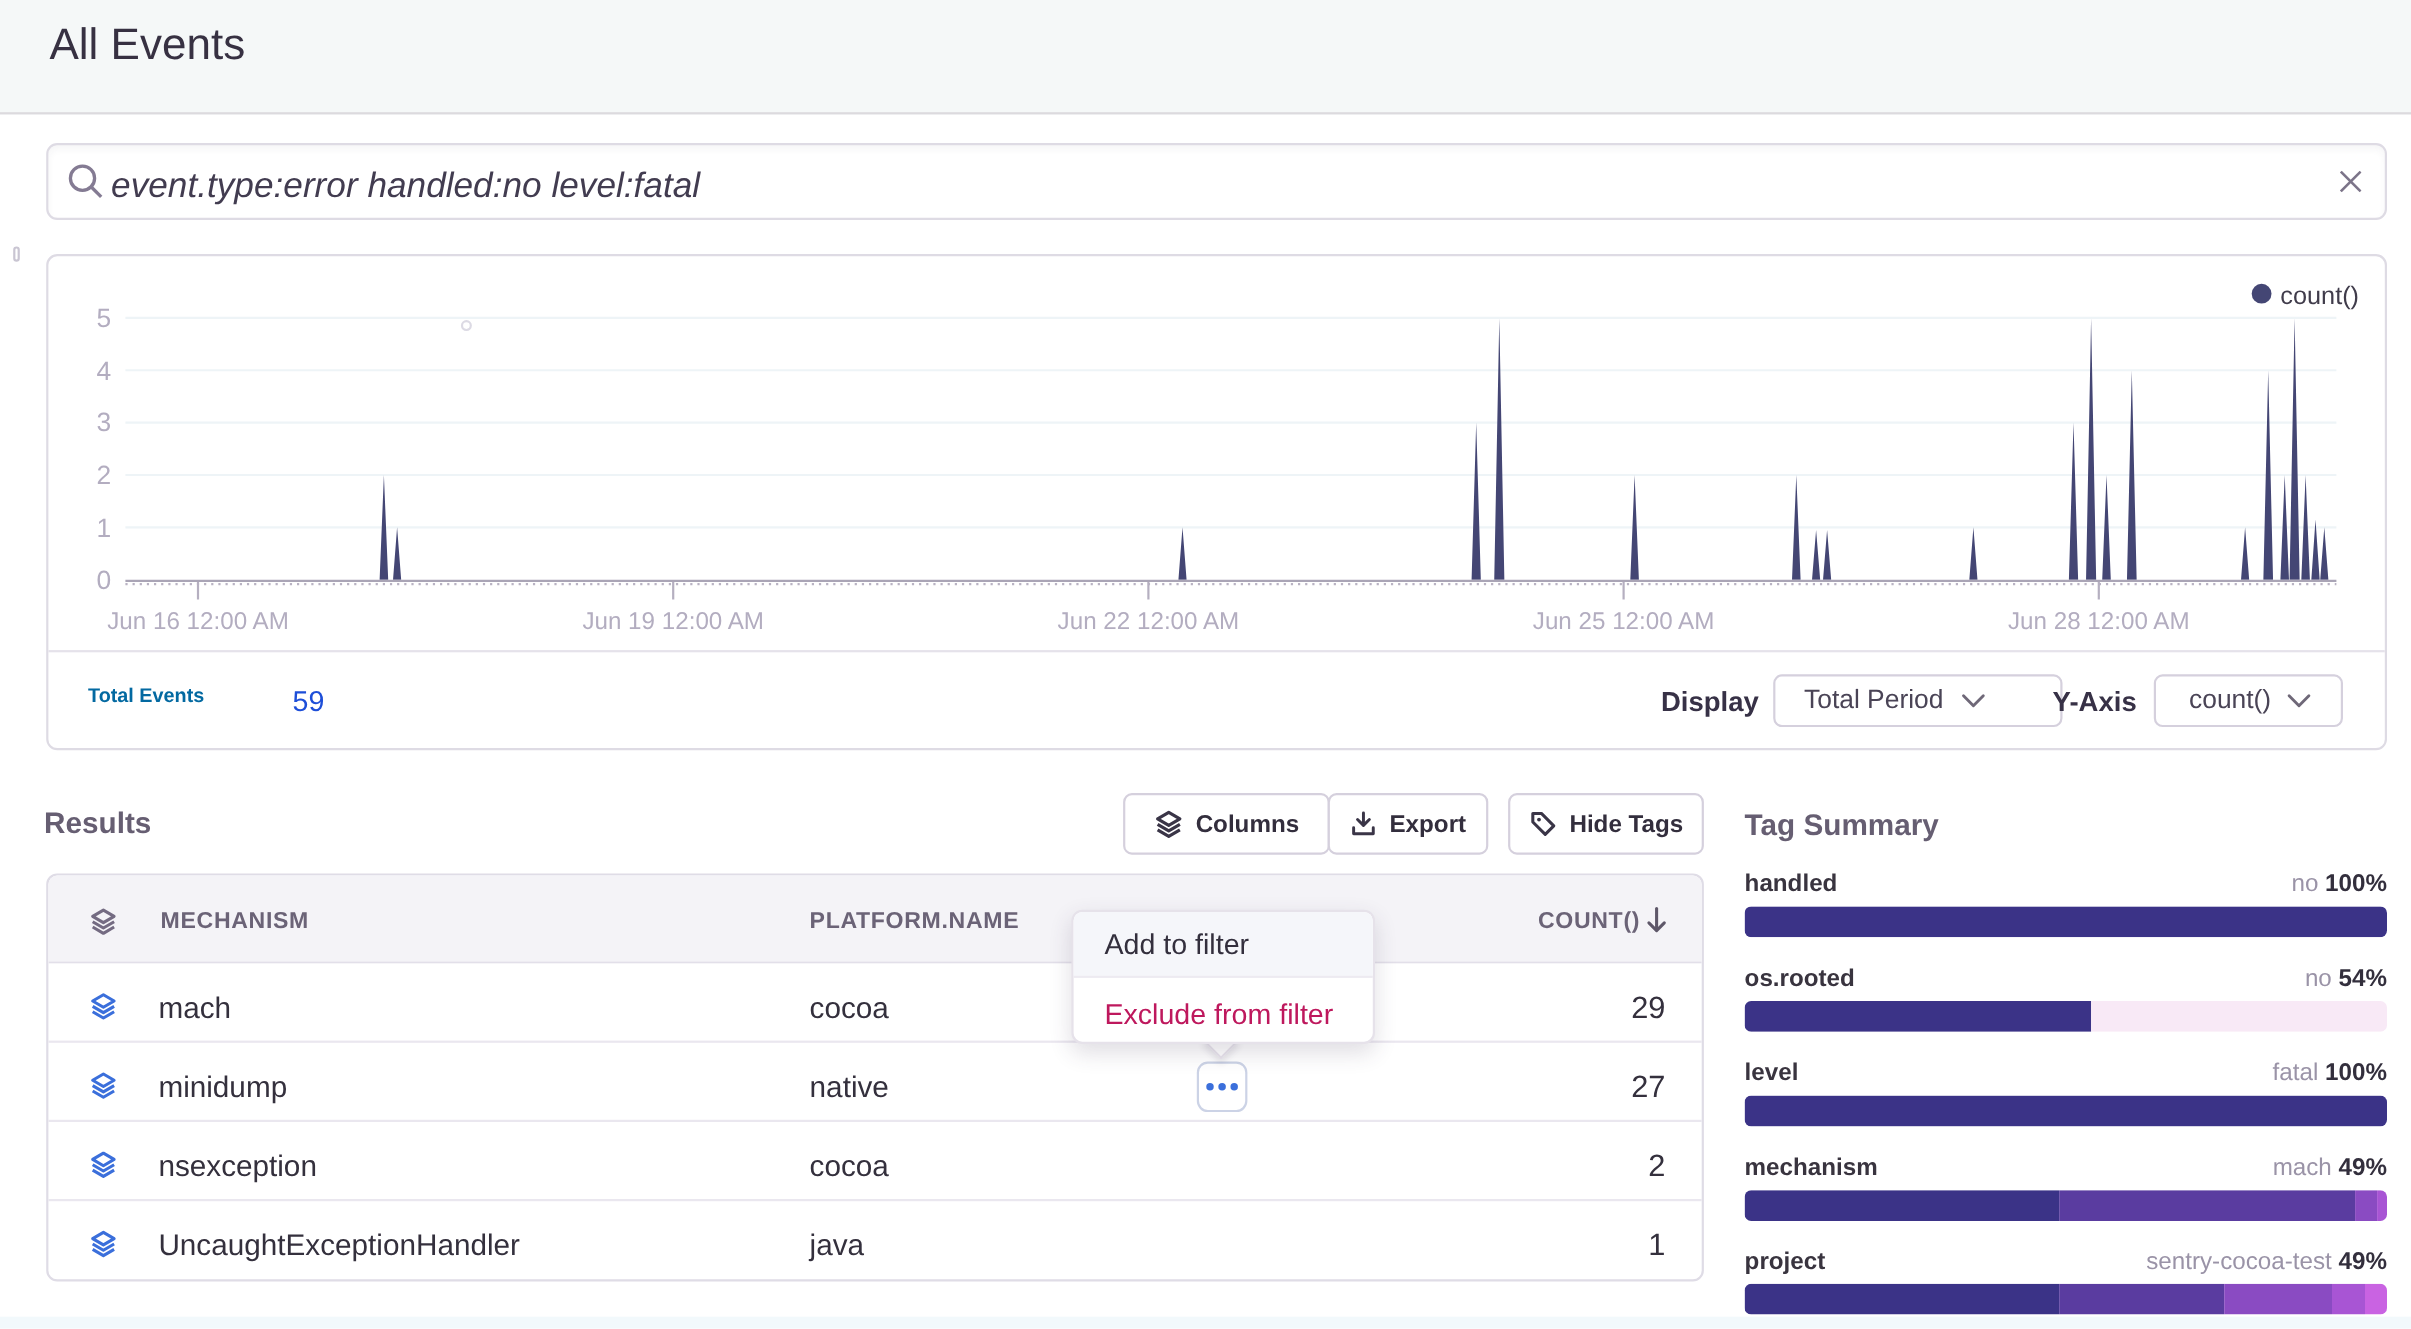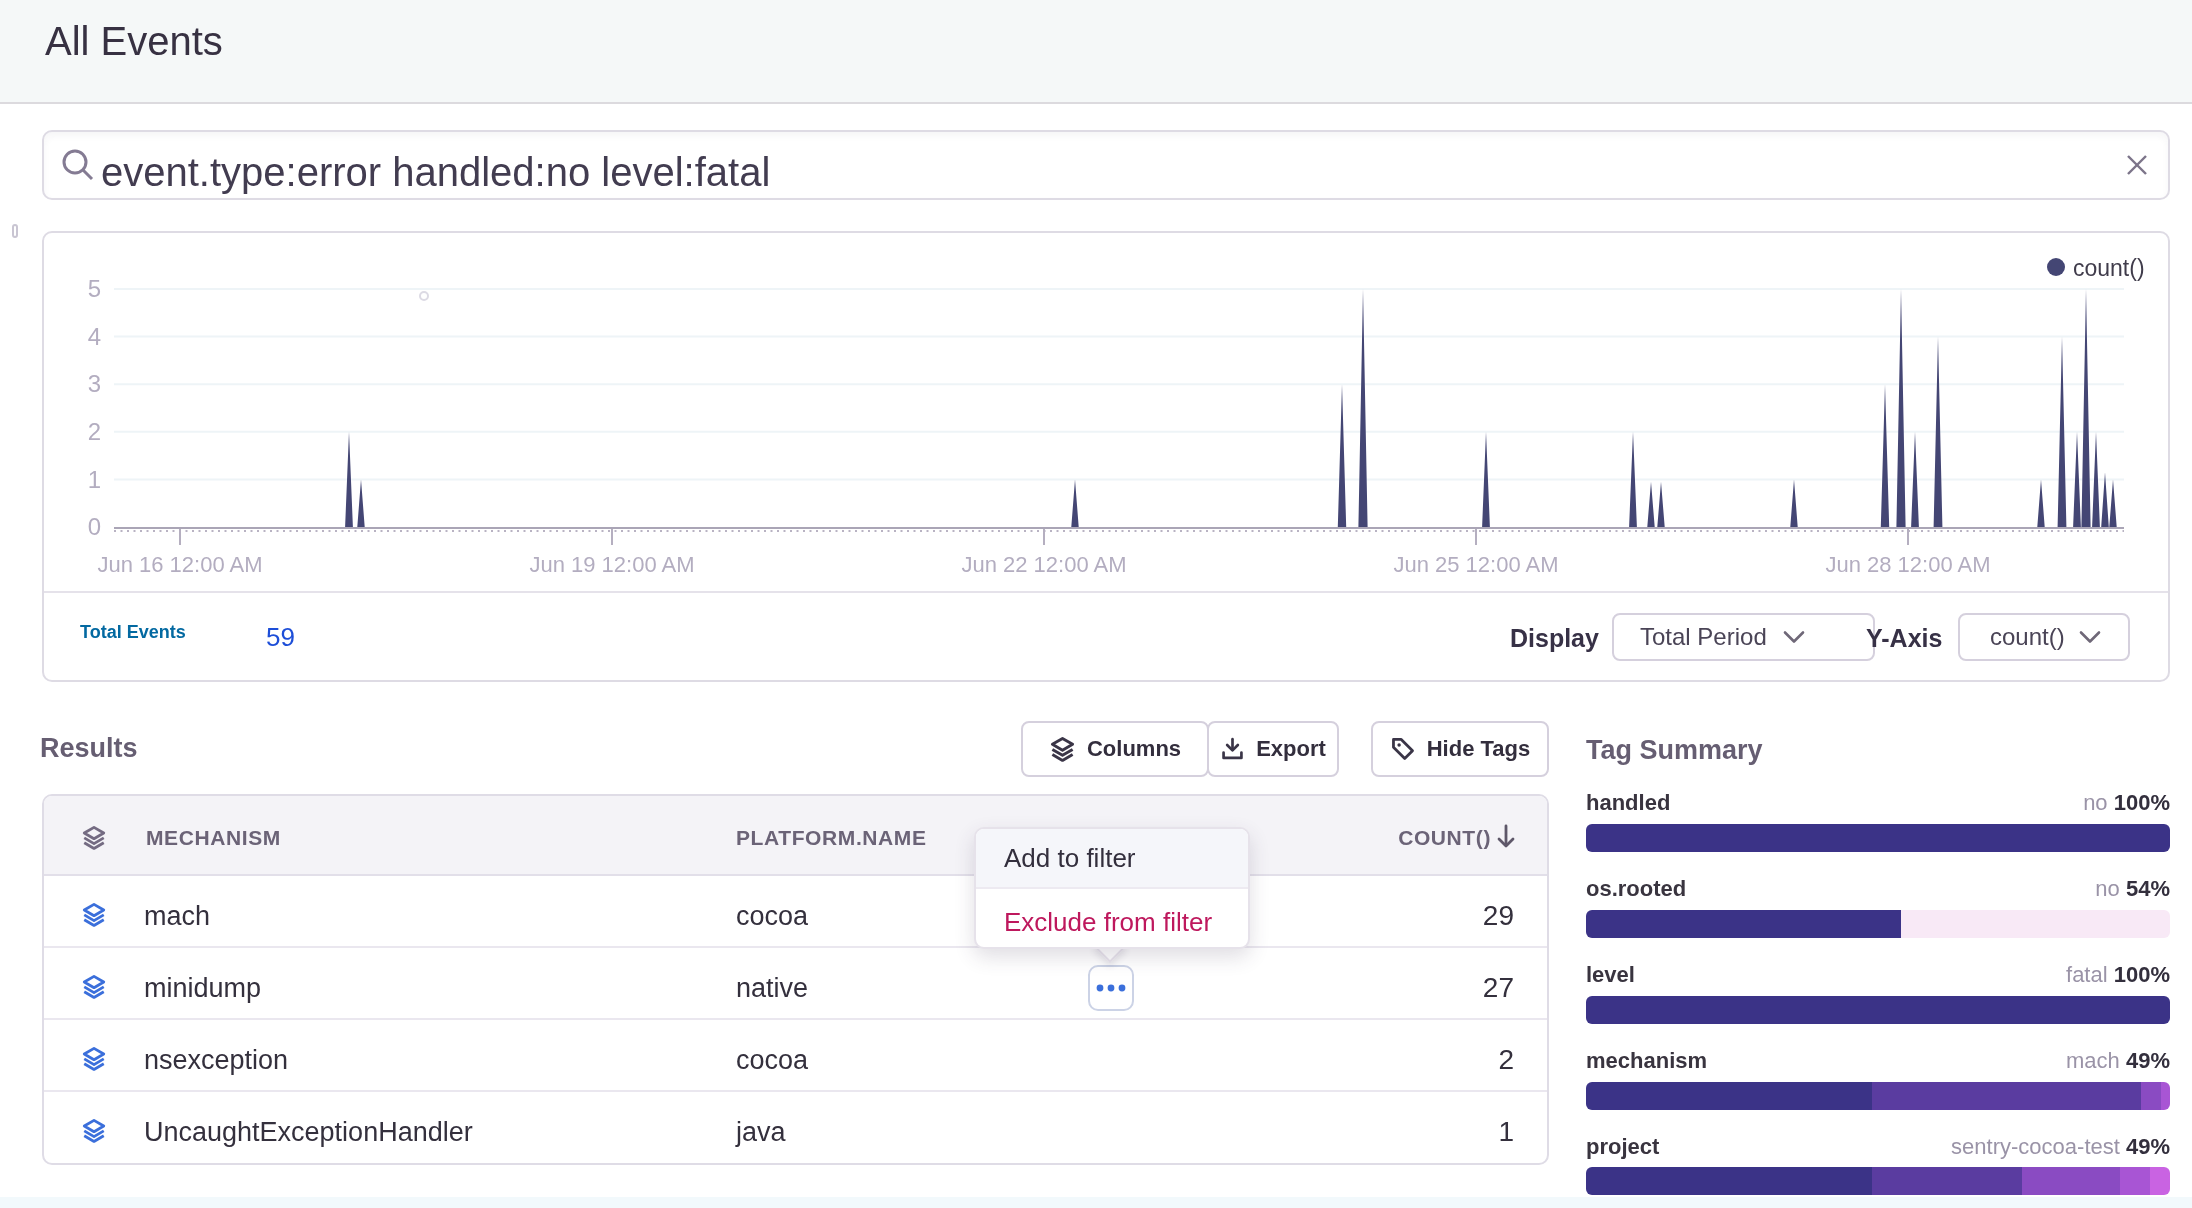--- a/index.html
+++ b/index.html
@@ -2,21 +2,21 @@
 <html><head>
 <meta charset="utf-8">
 <style>
 * { margin:0; padding:0; box-sizing:border-box; }
 html,body { width:2192px; height:1208px; background:#fff; font-family:"Liberation Sans", sans-serif; overflow:hidden; position:relative; }
 .abs { position:absolute; }
 .topbar { left:0; top:0; width:2192px; height:104px; background:#f5f8f8; border-bottom:2px solid #dcdade; }
 .title { left:45px; top:19px; font-size:40px; color:#373142; }
 .handle { left:12px; top:224px; width:6px; height:14px; border:2px solid #c9c5d2; border-radius:3px; background:#fff; }
 .search { left:42px; top:130px; width:2128px; height:70px; background:#fff; border:2px solid #dedbe4; border-radius:10px; box-shadow: inset 0 4px 7px rgba(50,40,70,0.045); }
-.stext { left:101px; top:150px; font-size:40px; color:#423c50; }
+.stext { left:101px; top:150px; font-size:32px; color:#423c50;font-style:italic; }
 .panel { left:42px; top:231px; width:2128px; height:451px; background:#fff; border:2px solid #dedbe4; border-radius:10px; }
 .pfooter { left:44px; top:591px; width:2124px; height:89px; border-top:2px solid #e5e2ea; }
 .tev { left:80px; top:622px; font-size:18px; font-weight:bold; color:#0369a1; }
 .tev59 { left:246px; top:622px; font-size:26px; color:#1d4ed8;margin-left:20px; }
 .displbl { left:1510px; top:624px; font-size:25px; font-weight:bold; color:#373146; }
 .btn { background:#fff; border:2px solid #d5d0dd; border-radius:8px; display:flex; align-items:center; }
 .drop1 { left:1612px; top:613px; width:263px; height:48px; }
 .drop1 span { margin-left:26px; font-size:24px; color:#4a4456; }
 .yaxlbl { left:1866px; top:624px; font-size:25px; font-weight:bold; color:#373146; }
 .drop2 { left:1958px; top:613px; width:172px; height:48px; }
@@ -125,21 +125,21 @@
 
 <div class="abs results">Results</div>
 <div class="abs btn tbtn" style="left:1021px; width:188px;">
   <svg width="27" height="28" viewBox="0 0 32 32" fill="none" stroke="#3a3547" stroke-width="3.4" stroke-linejoin="round">
       <path d="M4 10.5 L16 3.5 L28 10.5 L16 17.5 Z"></path>
       <path d="M4 16.5 L16 23.5 L28 16.5"></path>
       <path d="M4 22.5 L16 29.5 L28 22.5"></path>
     </svg>
   <span>Columns</span>
 </div>
-<div class="abs btn tbtn" style="left:1207px; width:132px;">
+<div class="abs btn tbtn" style="left:1207px; width:146px;">
   <svg width="25" height="26" viewBox="0 0 28 28" fill="none" stroke="#3a3547" stroke-width="3" stroke-linecap="round" stroke-linejoin="round">
       <path d="M14 3 L14 15"></path>
       <path d="M8 9.5 L14 15.5 L20 9.5"></path>
       <path d="M4 18 L4 24 L24 24 L24 18"></path>
     </svg>
   <span>Export</span>
 </div>
 <div class="abs btn tbtn" style="left:1371px; width:178px;">
   <svg width="26" height="26" viewBox="0 0 30 30" fill="none" stroke="#3a3547" stroke-width="3.2" stroke-linejoin="round">
       <path d="M4 4 L13 4 L26 17 L17 26 L4 13 Z"></path>

